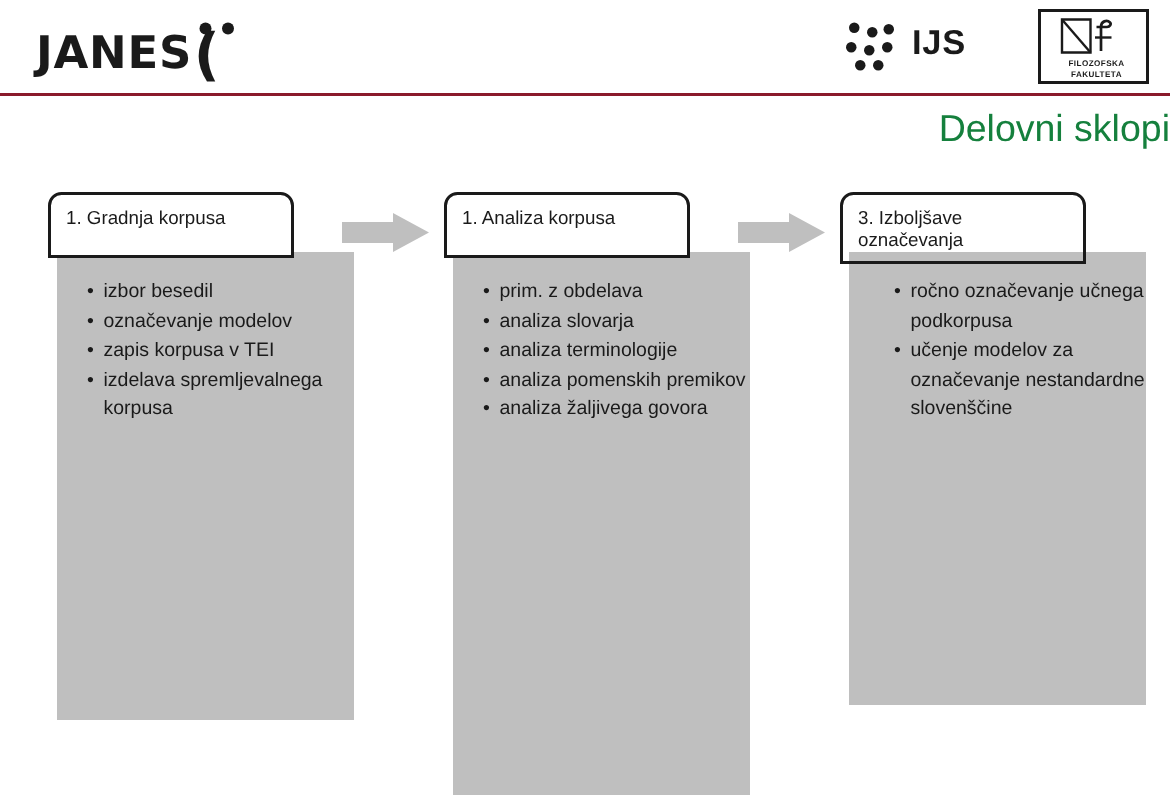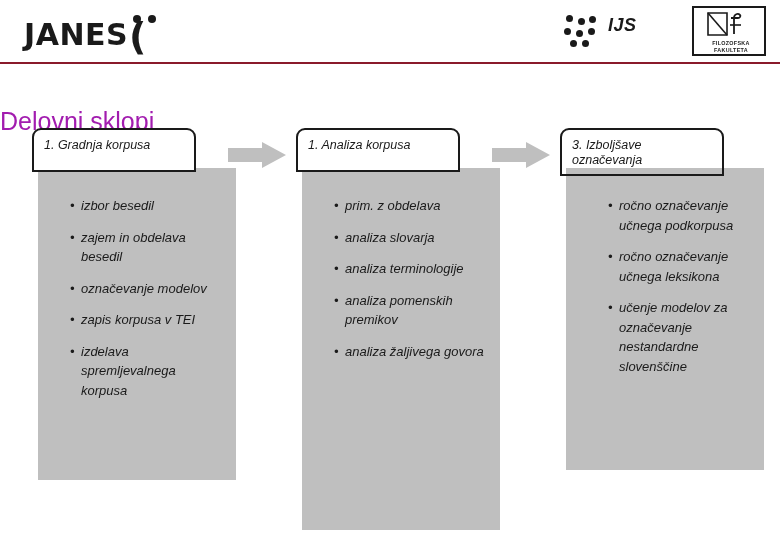--- a/index.html
+++ b/index.html
@@ -85,25 +85,24 @@
   .ijs-dots i.p4 { left: 0px;  top: 13px; }
   .ijs-dots i.p5 { left: 12px; top: 15px; }
   .ijs-dots i.p6 { left: 24px; top: 13px; }
   .ijs-dots i.p7 { left: 6px;  top: 25px; }
   .ijs-dots i.p8 { left: 18px; top: 25px; }
   .ijs-text {
     position: absolute;
     left: 44px;
     top: 6px;
     font-family: "Liberation Sans", sans-serif;
-    font-size: 18px;
+    font-size: 23px;
     font-weight: bold;
     color: #1a1a1a;
     letter-spacing: 0.5px;
-    font-style: italic;
   }
 
   
   .logo-ff {
     position: absolute;
     right: 14px;
     top: 6px;
     width: 74px;
     height: 50px;
     border: 2px solid #1a1a1a;
@@ -137,35 +136,33 @@
     height: 2px;
     background: #8a1a2b;
   }
 
   
   .page-title {
     position: absolute;
     left: 0;
     top: 72px;
     width: 780px;
-    text-align: left;
+    text-align: right;
     font-size: 25px;
-    color: #a21caf;
+    color: #15803d;
     font-family: "Liberation Sans", sans-serif;
-    margin-top: 35px;
   }
 
   
   .diagram {
     position: absolute;
     left: 0;
     top: 120px;
     width: 780px;
     height: 420px;
-    font-style: italic;
   }
 
   .col {
     position: absolute;
     top: 0;
     width: 198px;
   }
   .col.c1 { left: 32px; }
   .col.c2 { left: 296px; }
   .col.c3 { left: 560px; }
@@ -212,21 +209,21 @@
   .col.c3 .body-text { left: 36px; width: 168px; }
 
   .body-text ul {
     list-style: none;
     margin: 0;
     padding: 0;
   }
   .body-text li {
     position: relative;
     padding-left: 11px;
-    margin: 12px;
+    margin: 0;
   }
   .body-text li::before {
     content: "\2022";
     position: absolute;
     left: 0;
     top: 0;
   }
 
   
   .arrow {
@@ -287,21 +284,20 @@
 <div class="page-title">Delovni sklopi</div>
 
 <div class="diagram">
 
   <div class="col c1">
     <div class="shadow-body"></div>
     <div class="head-box">1. Gradnja korpusa</div>
     <div class="body-text">
       <ul>
         <li>izbor besedil</li>
-        <li>zajem in obdelava besedil</li>
         <li>označevanje modelov</li>
         <li>zapis korpusa v TEI</li>
         <li>izdelava spremljevalnega korpusa</li>
       </ul>
     </div>
   </div>
 
   <div class="arrow a1">
     <svg width="58" height="26" viewBox="0 0 58 26">
       <polygon points="0,6 34,6 34,0 58,13 34,26 34,20 0,20" fill="#bfbfbf"></polygon>
@@ -327,19 +323,18 @@
       <polygon points="0,6 34,6 34,0 58,13 34,26 34,20 0,20" fill="#bfbfbf"></polygon>
     </svg>
   </div>
 
   <div class="col c3">
     <div class="shadow-body"></div>
     <div class="head-box">3. Izboljšave označevanja</div>
     <div class="body-text">
       <ul>
         <li>ročno označevanje učnega podkorpusa</li>
-        <li>ročno označevanje učnega leksikona</li>
         <li>učenje modelov za označevanje nestandardne slovenščine</li>
       </ul>
     </div>
   </div>
 
 </div>
 
 </body></html>

